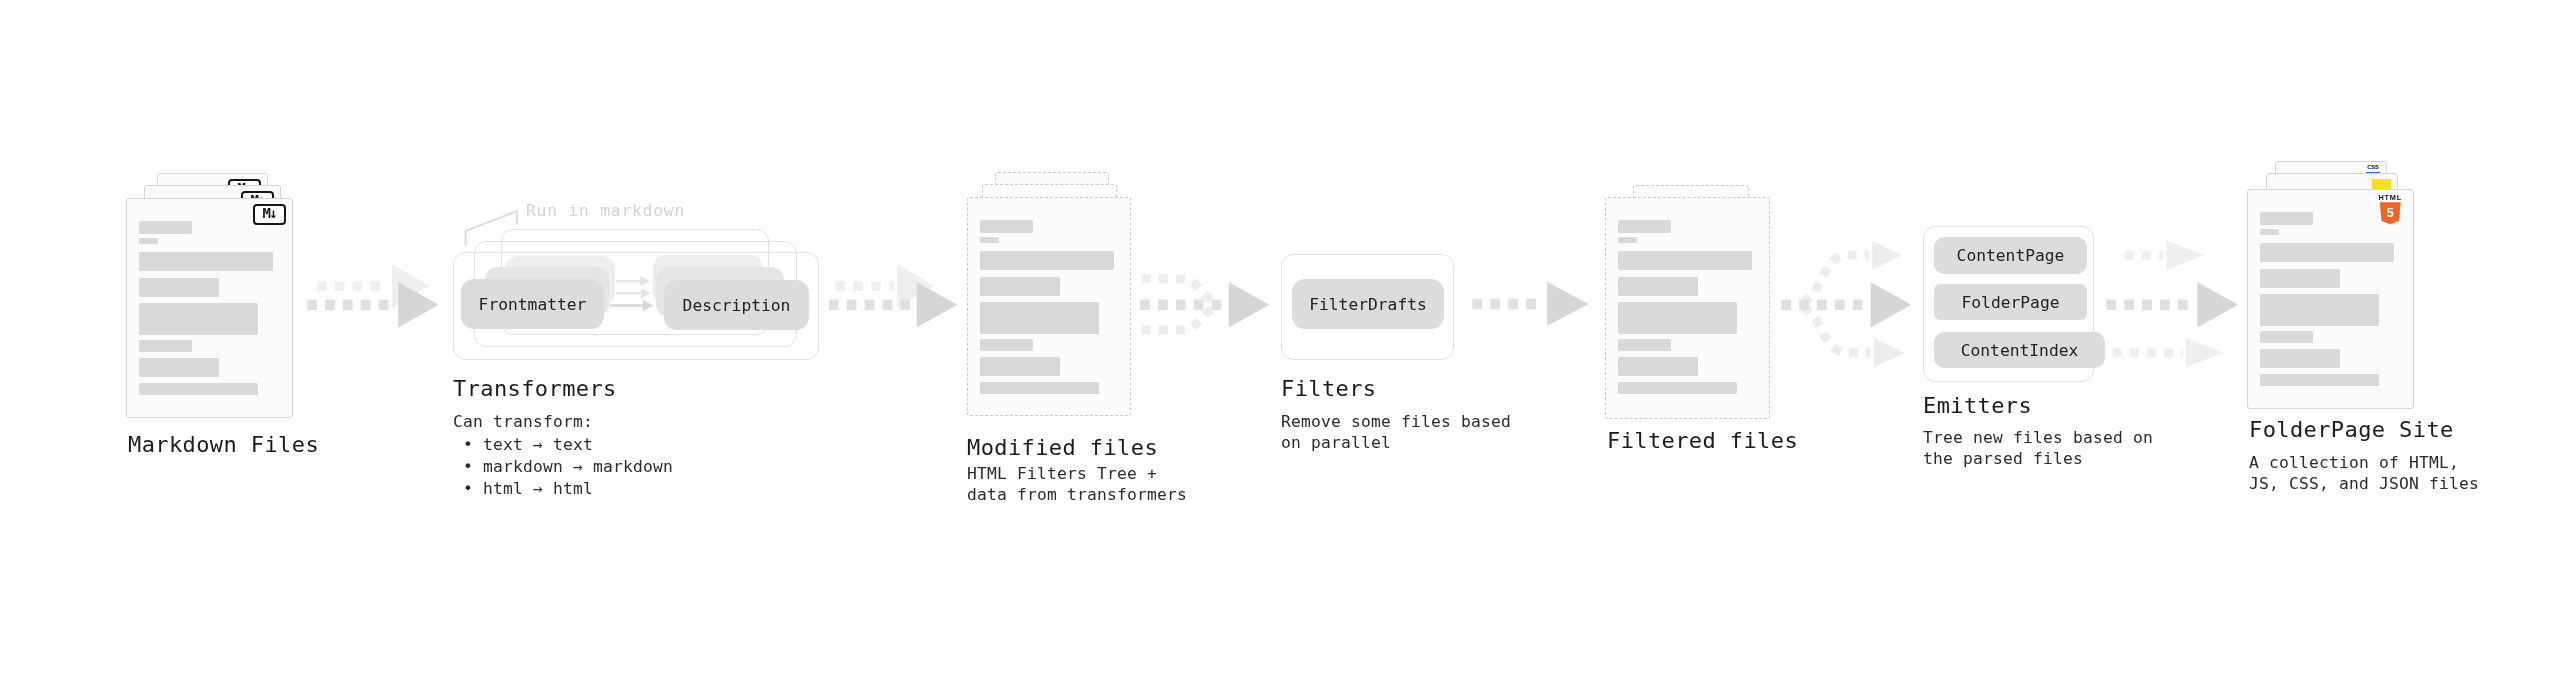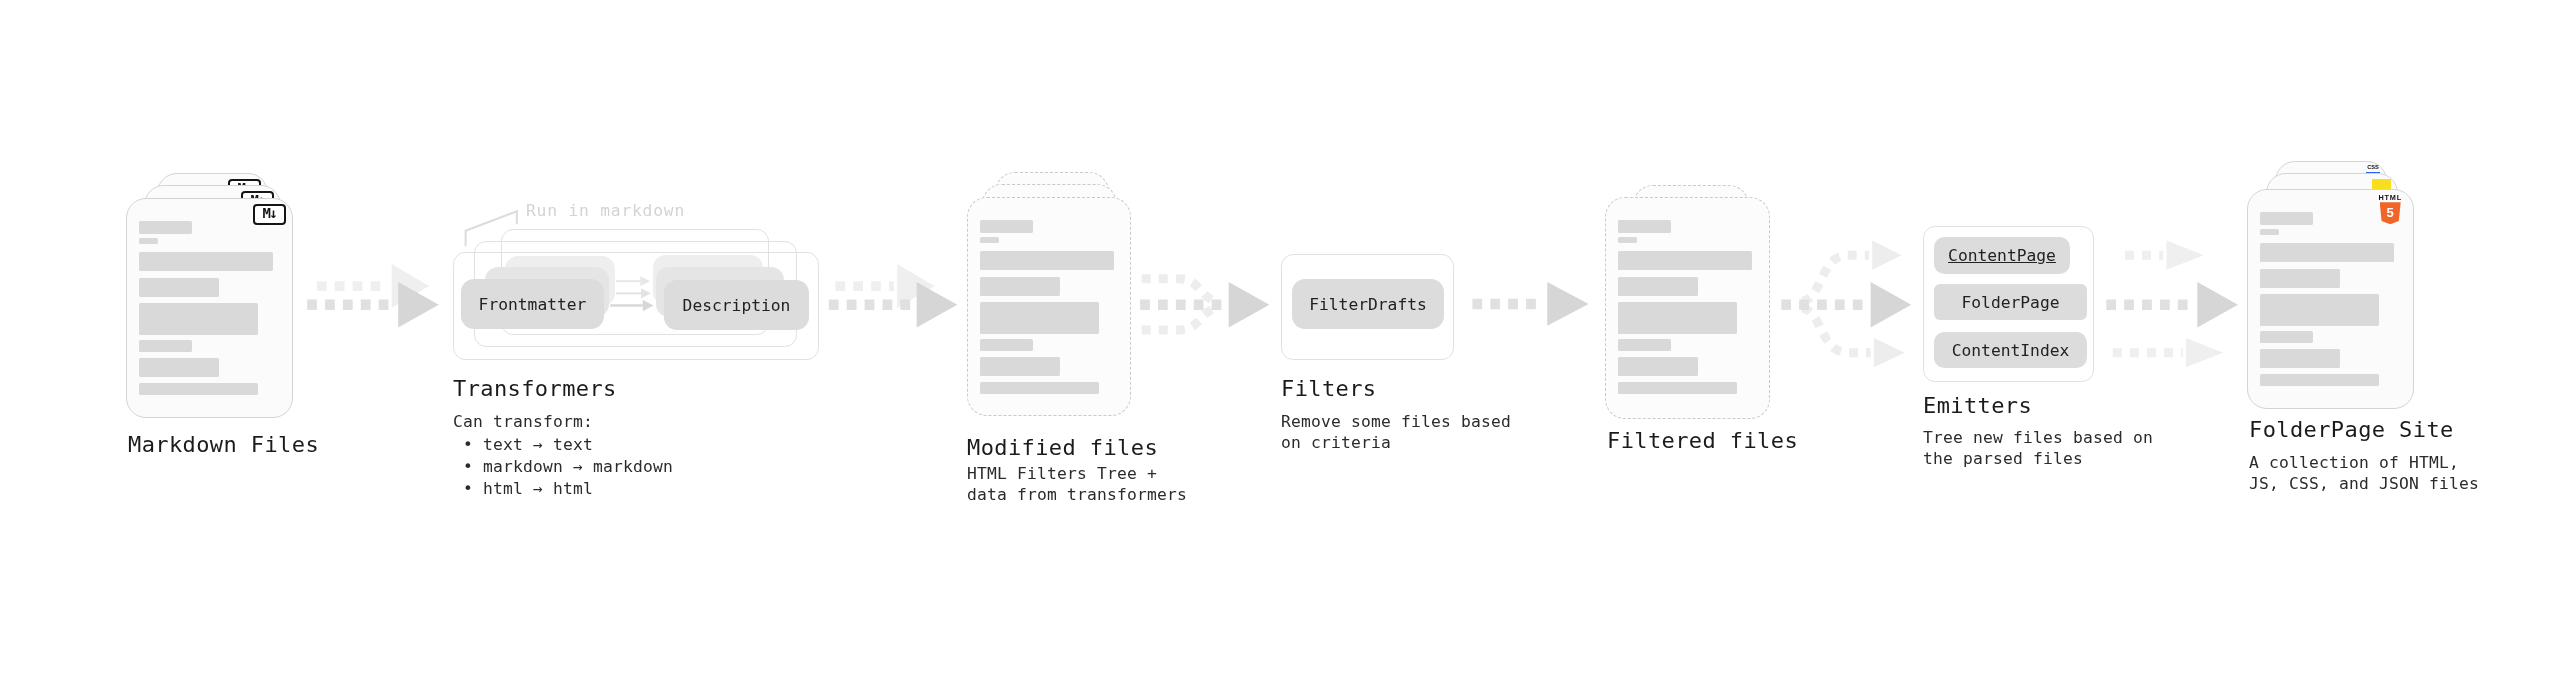--- a/index.html
+++ b/index.html
@@ -10,21 +10,21 @@
     font-family:"DejaVu Sans Mono", monospace;
     overflow:hidden;
   }
   .arrows-svg{position:absolute;left:0;top:0;pointer-events:none;}
 
   
   .doc{
     position:absolute;
     background:#fbfbfb;
     border:1.6px solid #d4d4d4;
-    border-radius:20px;
+    border-radius:3px;
     box-sizing:border-box;
   }
   .doc.dashed{border:1.6px dashed #c9c9c9;background:#fcfcfc;}
   .bar{position:absolute;left:12.2px;background:#d9d9d9;border-radius:1.6px;}
   .b1{top:22px;width:53px;height:13px;}
   .b2{top:39px;width:18.7px;height:5.7px;}
   .b3{top:53px;width:134px;height:18.7px;}
   .b4{top:79px;width:80px;height:18.7px;}
   .b5{top:104px;width:119px;height:32px;}
   .b6{top:141px;width:53px;height:12.2px;}
@@ -219,44 +219,44 @@
       <div>data from transformers</div>
     </div>
   </div>
 
   <div>
     <div class="obox filled" style="left:1281px;top:254px;width:173px;height:106px;"></div>
     <div class="pill" style="left:1292px;top:279px;width:152px;height:50px;">FilterDrafts</div>
     <div class="title" style="left:1281px;top:376px;">Filters</div>
     <div class="subtitle" style="left:1281px;top:411px;">
       <div>Remove some files based</div>
-      <div>on criteria</div>
+      <div>on parallel</div>
     </div>
   </div>
 
   <div>
     <div class="doc dashed" style="left:1633px;top:185px;width:116px;height:49px;"></div>
     <div class="doc dashed" style="left:1605px;top:197px;width:165px;height:222px;">
       <div class="bar b1"></div>
       <div class="bar b2"></div>
       <div class="bar b3"></div>
       <div class="bar b4"></div>
       <div class="bar b5"></div>
       <div class="bar b6"></div>
       <div class="bar b7"></div>
       <div class="bar b8"></div>
     </div>
     <div class="title" style="left:1607px;top:428px;">Filtered files</div>
   </div>
 
   <div>
     <div class="obox filled" style="left:1923px;top:226px;width:171px;height:156px;"></div>
-    <div class="pill" style="left:1934px;top:237px;width:136px;height:37px;border-radius:10.6px;text-decoration:underline;">ContentPage</div>
+    <div class="pill" style="left:1934px;top:237px;width:153px;height:37px;border-radius:10.6px;">ContentPage</div>
     <div class="pill" style="left:1934px;top:284px;width:153px;height:36px;border-radius:6px;">FolderPage</div>
-    <div class="pill" style="left:1934px;top:332px;width:153px;height:36px;border-radius:10.6px;">ContentIndex</div>
+    <div class="pill" style="left:1934px;top:332px;width:171px;height:36px;border-radius:10.6px;">ContentIndex</div>
     <div class="title" style="left:1923px;top:393px;">Emitters</div>
     <div class="subtitle" style="left:1923px;top:427px;">
       <div>Tree new files based on</div>
       <div>the parsed files</div>
     </div>
   </div>
 
   <div>
     <div class="doc" style="left:2275px;top:161px;width:112px;height:49px;">
       <div class="css-badge">

